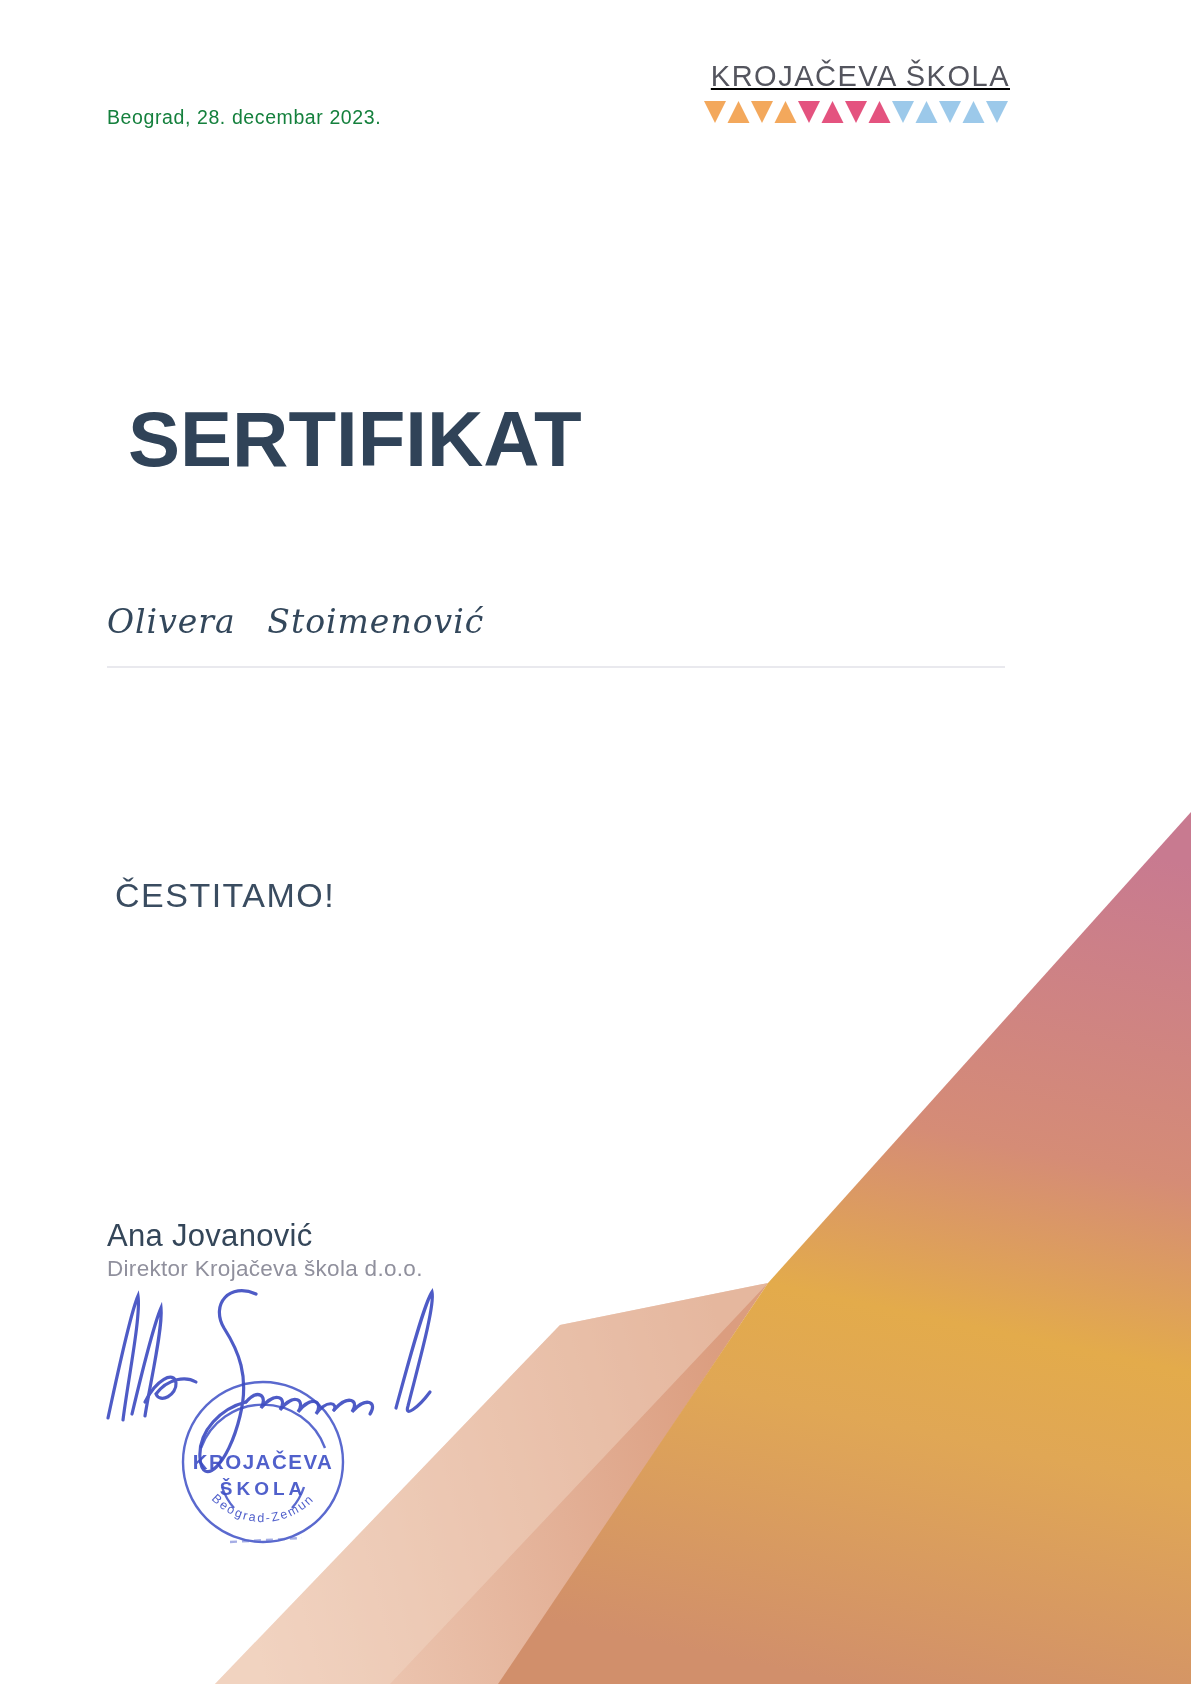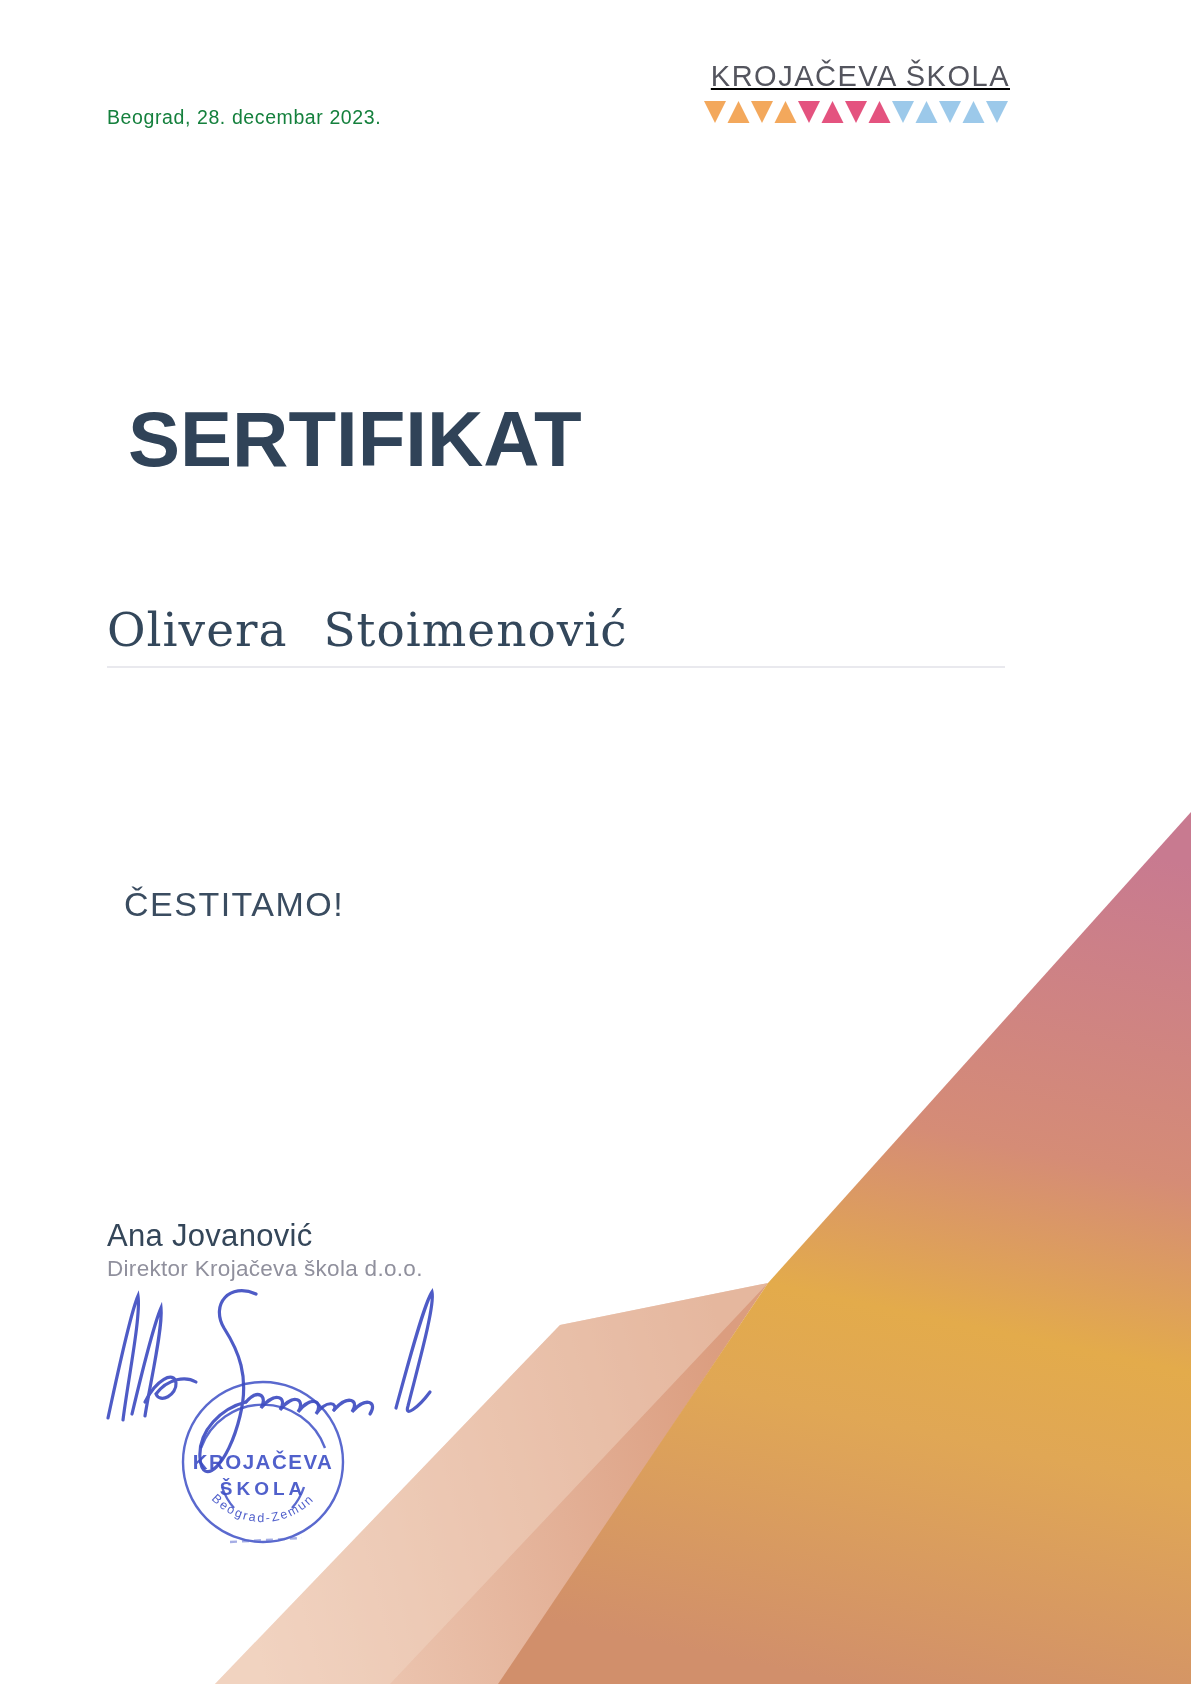--- a/index.html
+++ b/index.html
@@ -28,33 +28,33 @@
     position:absolute;left:107px;top:351px;
     font-size:24px;color:#3c4d62;letter-spacing:0.3px;
   }
   .cert-title{
     position:absolute;left:112px;top:378px;margin:16px;
     font-size:78px;font-weight:700;color:#304358;letter-spacing:0px;
     font-family:"Liberation Sans", sans-serif;
   }
   .recipient-name{
     position:absolute;left:107px;top:602px;
-    font-family:"DejaVu Serif", serif;
-    font-size:47px;color:#33475b;word-spacing:20px;letter-spacing:1px;
+    font-family:"DejaVu Serif", serif;font-style:italic;
+    font-size:33px;color:#33475b;word-spacing:20px;letter-spacing:1px;
   }
   .name-underline{
     position:absolute;left:107px;top:666px;width:898px;height:2px;
     background:#e9e9ee;
   }
   .recipient-origin{
     position:absolute;left:107px;top:704px;
     font-style:italic;font-size:24.5px;color:#3b4d63;letter-spacing:0.4px;
   }
   .congrats-heading{
-    position:absolute;left:107px;top:868px;margin:17px;
+    position:absolute;left:107px;top:868px;margin:8px;
     font-size:34px;font-weight:400;color:#3a4c60;letter-spacing:1.5px;
   }
   .congrats-body{
     position:absolute;left:107px;top:936px;margin:0;width:862px;
     font-size:24.5px;line-height:38px;color:#9b9aa9;letter-spacing:0.2px;
   }
   .congrats-body strong{color:#8f8fa0;font-weight:700;}
   .score{margin:0 10px;letter-spacing:2px;}
 
   .signatory-name{

